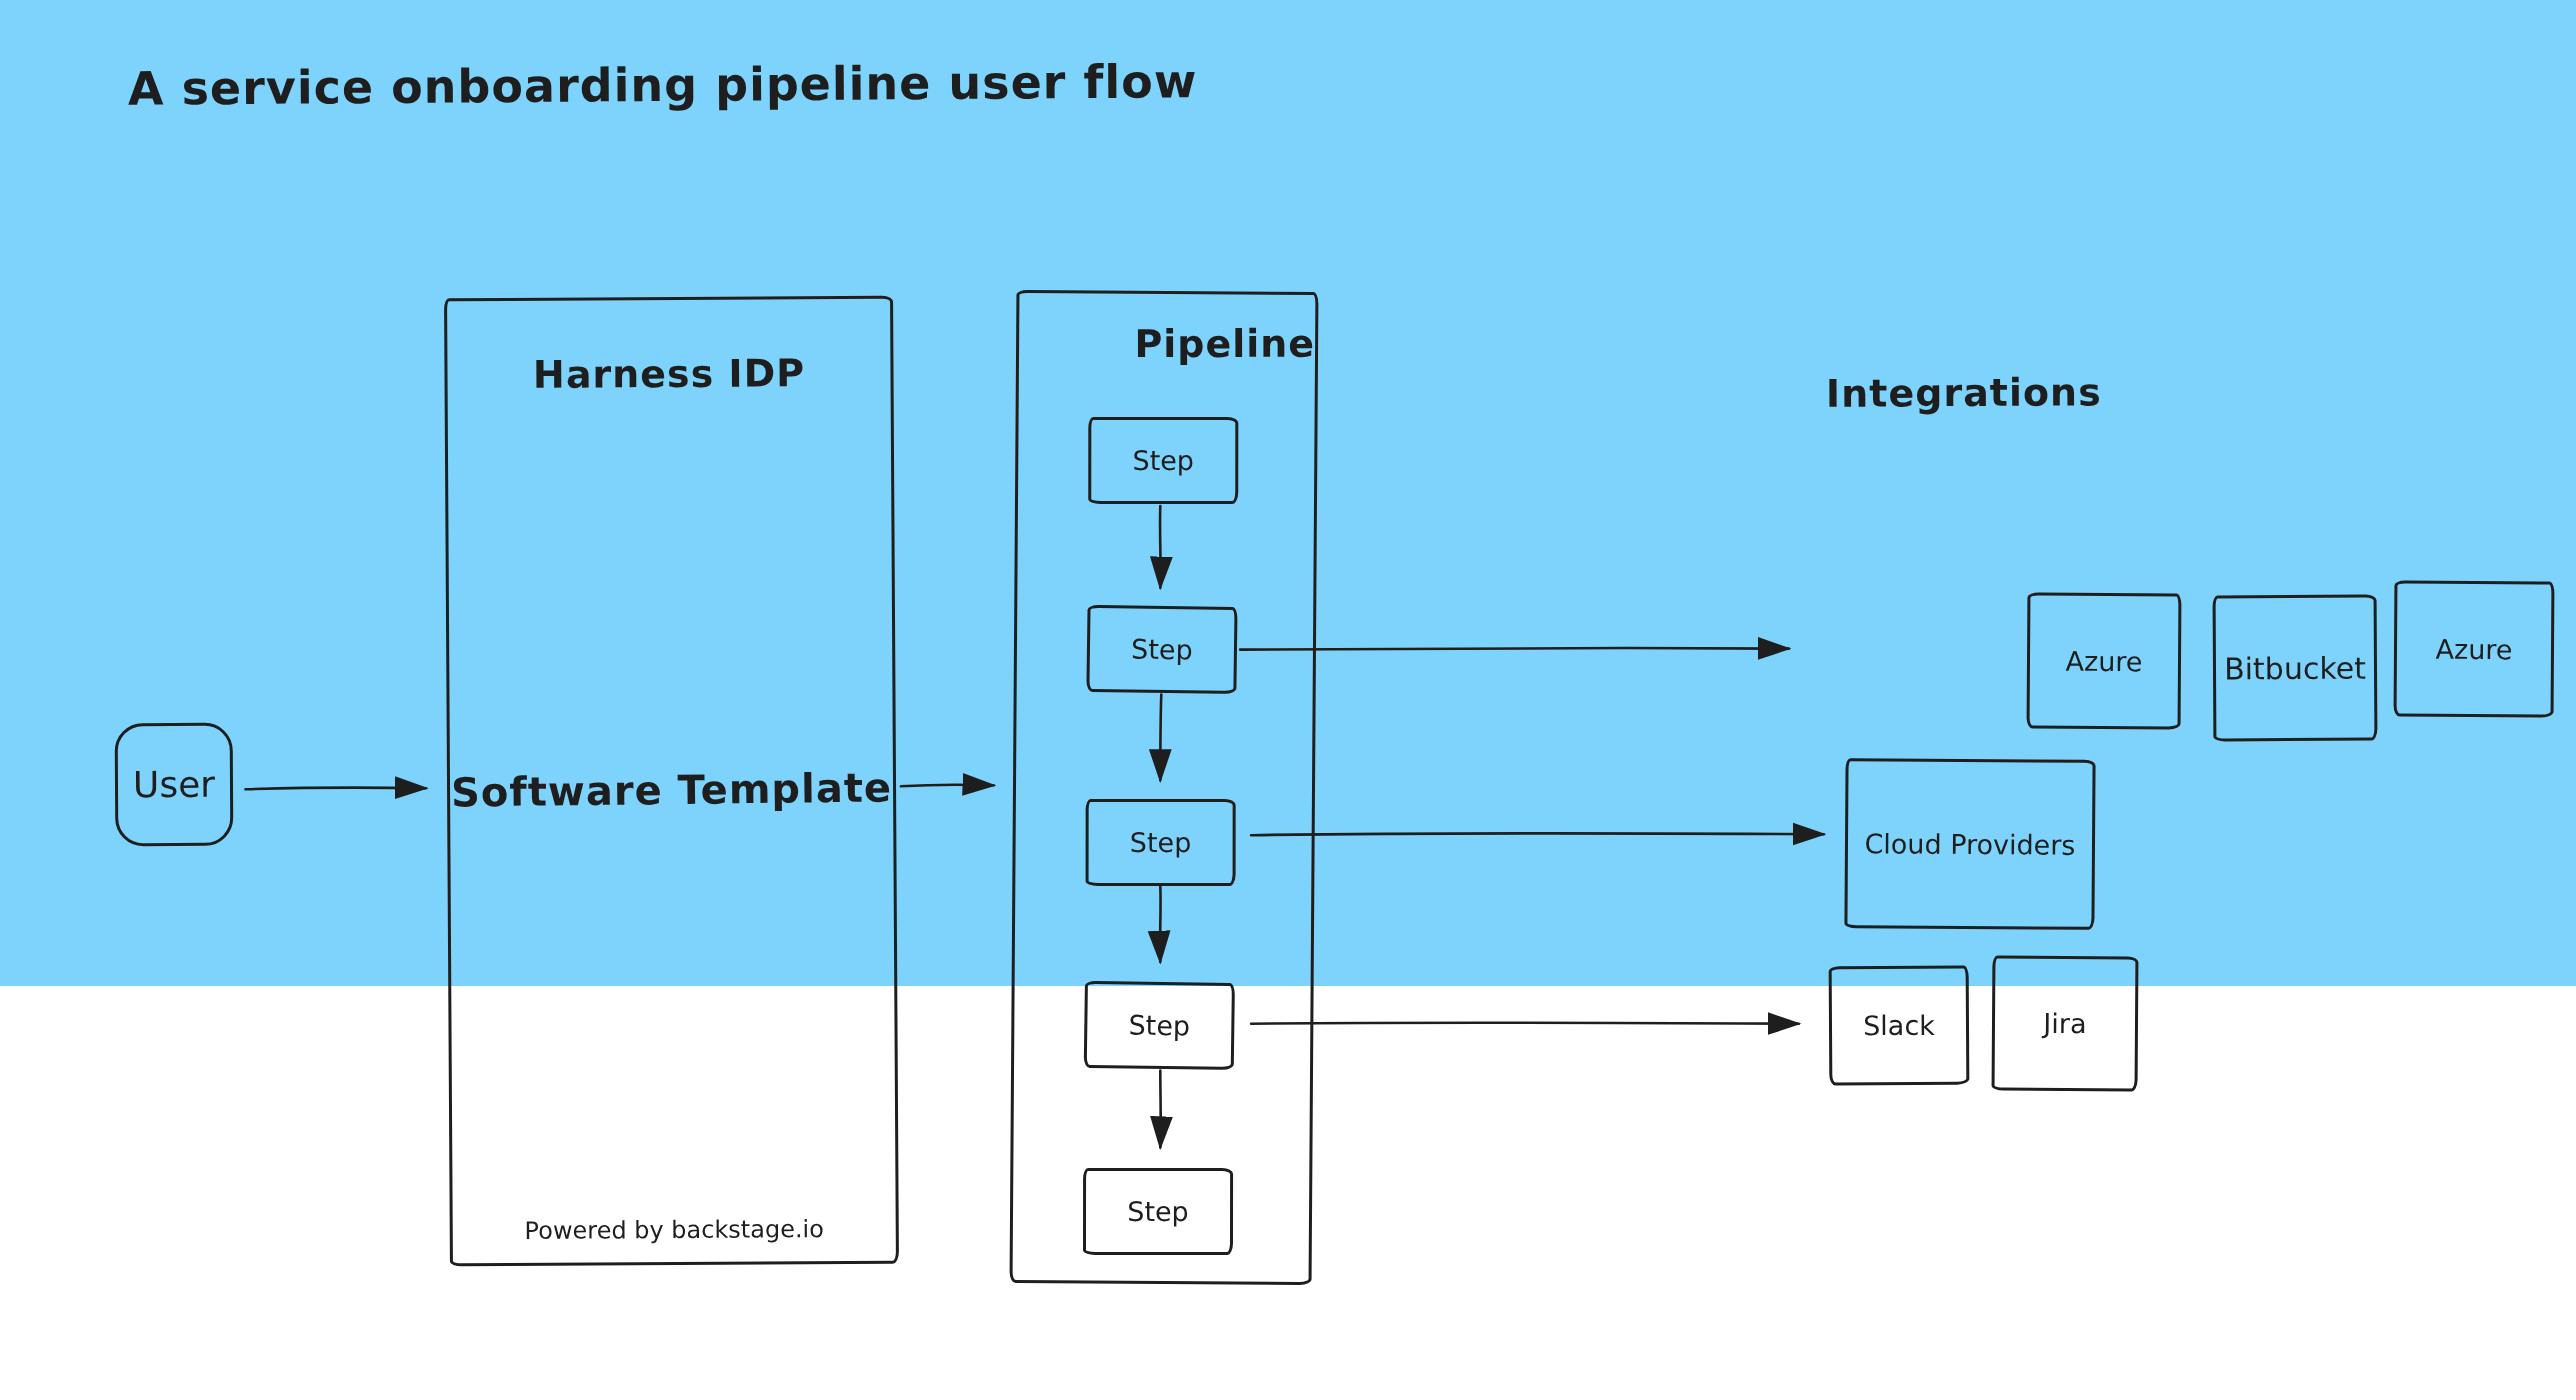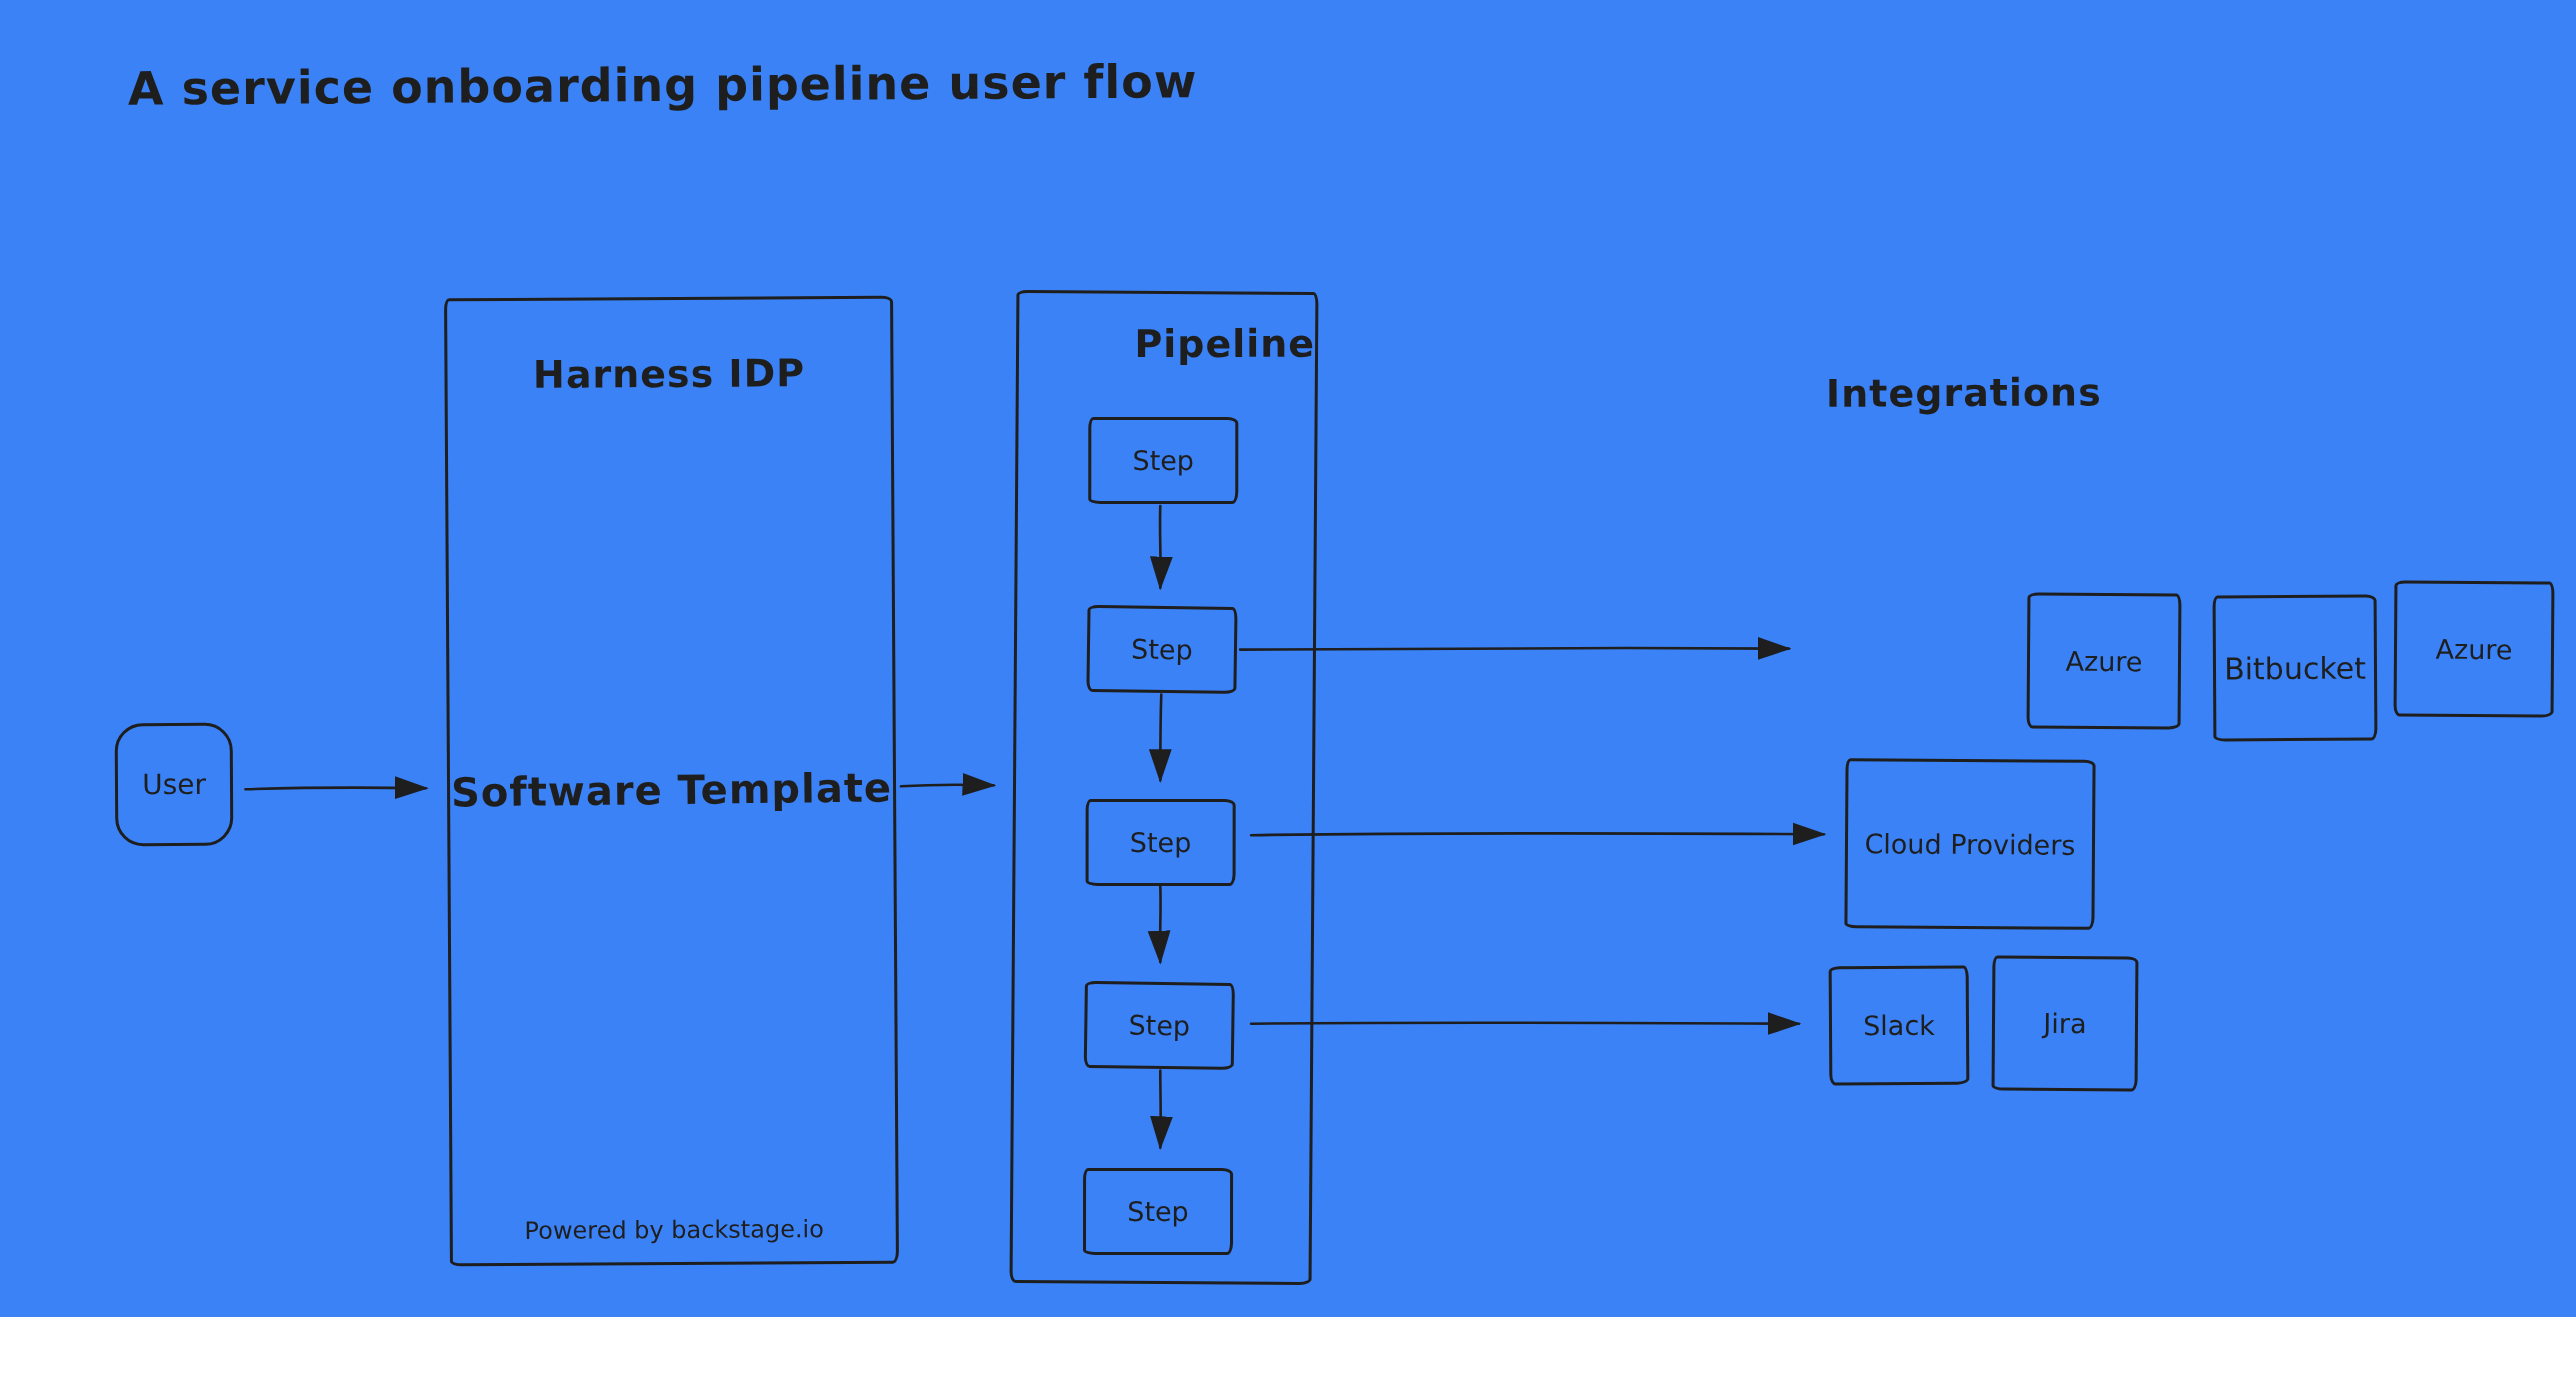--- a/index.html
+++ b/index.html
@@ -4,21 +4,21 @@
 <style>
   * { box-sizing: border-box; }
   html, body { margin: 0; padding: 0; }
   body {
     width: 2576px; height: 1401px;
     background: #ffffff;
     font-family: "DejaVu Sans", sans-serif;
     color: #1e1e1e;
     overflow: hidden;
   }
-  .canvas { position: relative; width: 2576px; height: 1317px; background: #3b82f6; }
+  .canvas { position: relative; width: 2576px; height: 986px; background: #7dd3fc; }
 
   .connectors { position: absolute; left: 0; top: 0; z-index: 1; }
 
   .txt { position: absolute; z-index: 2; white-space: nowrap; }
 
   .diagram-title {
     left: 128px; top: 58px;
     font-size: 46px; font-weight: 600; letter-spacing: 1px;
     transform: rotate(-0.4deg);
   }
@@ -31,21 +31,21 @@
   .node { display: flex; align-items: center; justify-content: center; text-align: center; }
 
   
   .r1 { border-radius: 5px 11px 6px 12px / 11px 6px 12px 5px; }
   .r2 { border-radius: 11px 5px 12px 6px / 5px 12px 6px 11px; }
   .tl { transform: rotate(-0.35deg); }
   .tr { transform: rotate(0.4deg); }
 
   .user-node {
     left: 115px; top: 723px; width: 118px; height: 123px;
-    border-radius: 28px; font-size: 28px;
+    border-radius: 28px; font-size: 36px;
   }
 
   .harness-group { left: 447px; top: 297px; width: 449px; height: 968px; }
   .harness-title {
     top: 52px; width: 100%; text-align: center;
     font-size: 38px; font-weight: 600; letter-spacing: 1px;
   }
   .harness-template {
     top: 467px; width: 100%; text-align: center;
     font-size: 40px; font-weight: 600; letter-spacing: 1px;

